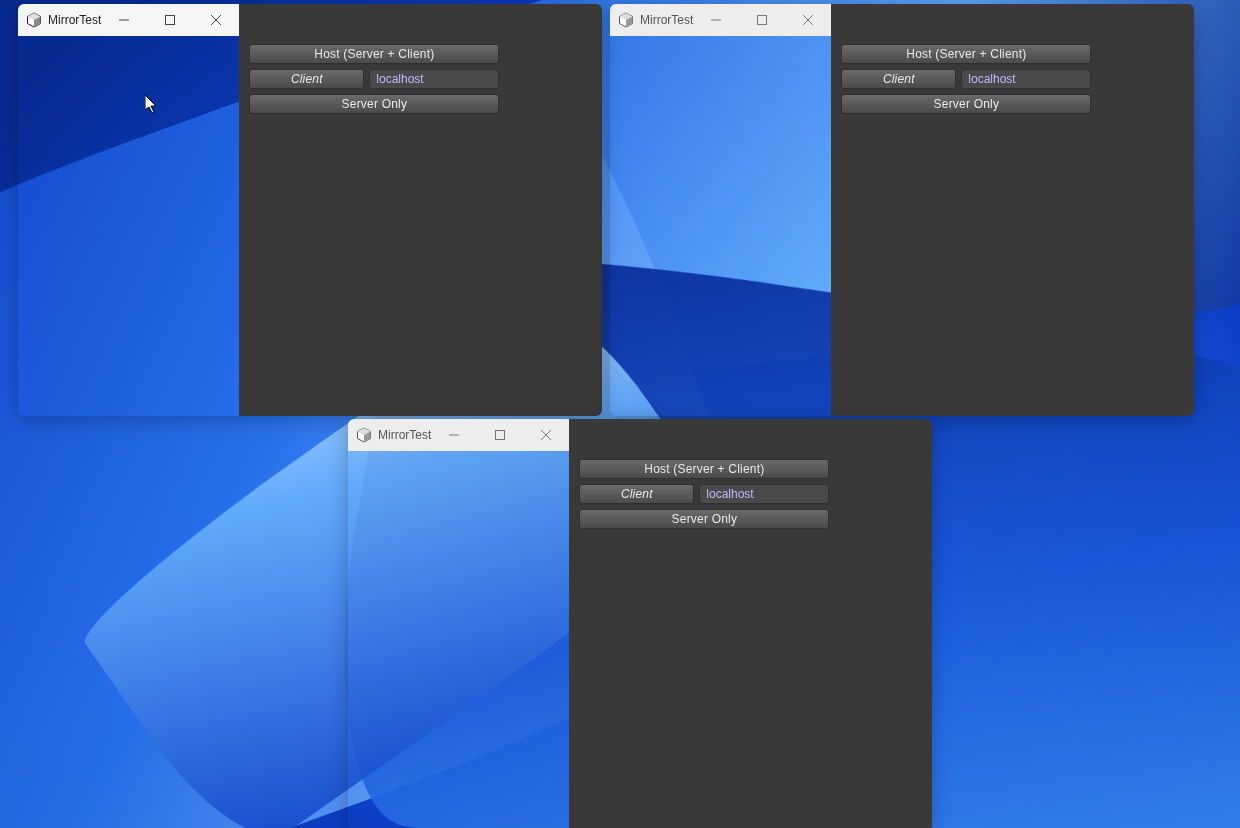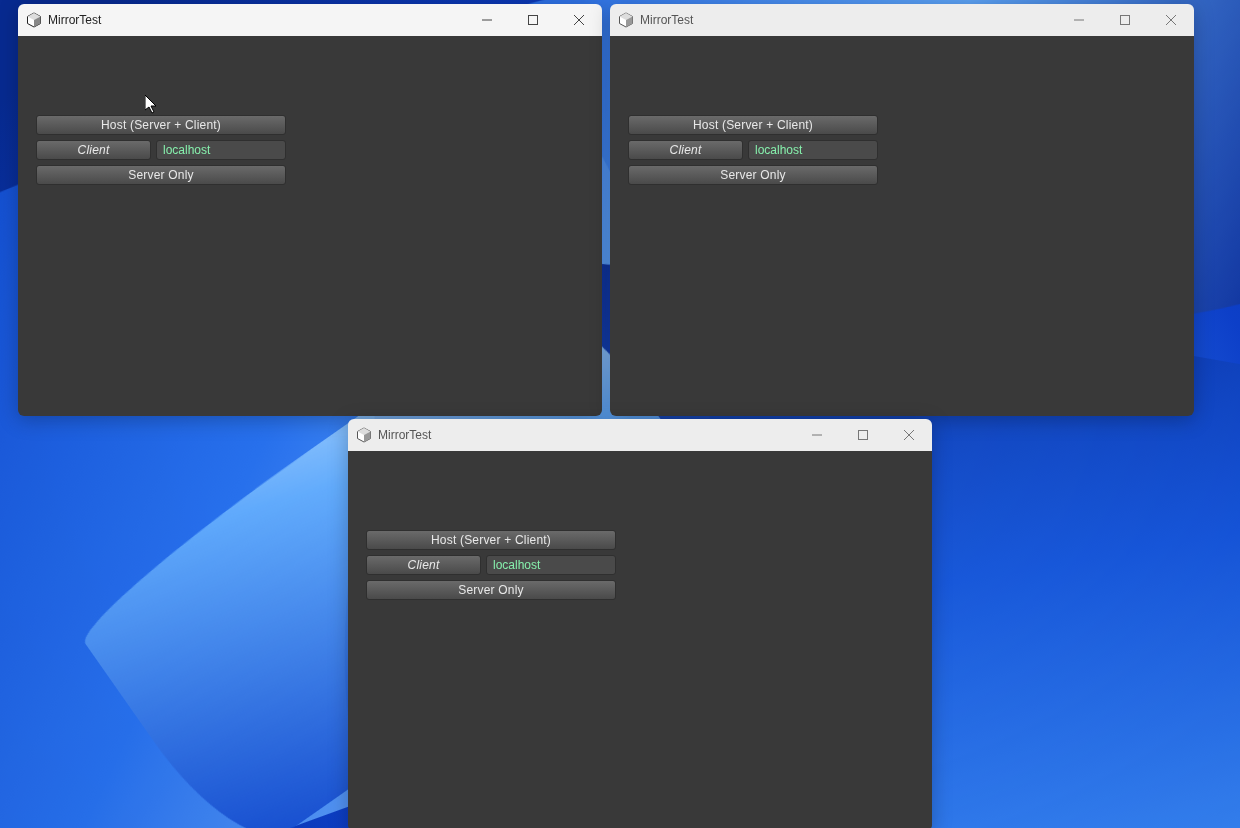--- a/index.html
+++ b/index.html
@@ -36,21 +36,21 @@
         background: linear-gradient(200deg, #cfeaff 0%, #6ab4ff 30%, #0a3fc8 100%);
         transform: rotate(-35deg); opacity:0.85; }
   .p4 { width: 800px; height: 400px; left:500px; top:-50px;
         background: linear-gradient(120deg, #2a6fe8 0%, #6ab4ff 50%, #04208a 100%);
         transform: rotate(-5deg); opacity:0.85; }
 
   .app-window {
     position: absolute;
     box-shadow: 0 4px 20px rgba(0,0,0,0.25);
     display: flex;
-    flex-direction: column;
+    flex-direction: row;
     border-radius: 6px;
     overflow: hidden;
   }
 
   .titlebar {
     height: 32px;
     display: flex;
     align-items: center;
     position: relative;
     font-size: 12px;
@@ -83,24 +83,23 @@
   .win-btn svg { width:10px; height:10px; stroke:currentColor; fill:none; stroke-width:1; }
 
   .client-area {
     flex: 1;
     background: #393939;
     position: relative;
   }
 
   .hud {
     position: absolute;
-    left: 18px;
+    left: 10px;
     top: 40px;
     width: 250px;
-    margin-top: 39px;
   }
 
   .hud-row {
     display: flex;
     gap: 5px;
     margin-bottom: 5px;
   }
 
   .hud-btn {
     flex: 1;
@@ -115,21 +114,21 @@
     letter-spacing: 0.2px;
     box-sizing: border-box;
   }
 
   .hud-input {
     flex: 1;
     height: 20px;
     background: #4a4a4a;
     border: 1px solid #2f2f2f;
     border-radius: 3px;
-    color: #86efac;
+    color: #c4b5fd;
     font-size: 12px;
     padding: 0 6px;
     line-height: 18px;
     box-sizing: border-box;
     text-align: left;
   }
 
   .hud .client-btn { flex: 0 0 115px; font-style: italic; }
 
   .cursor {

